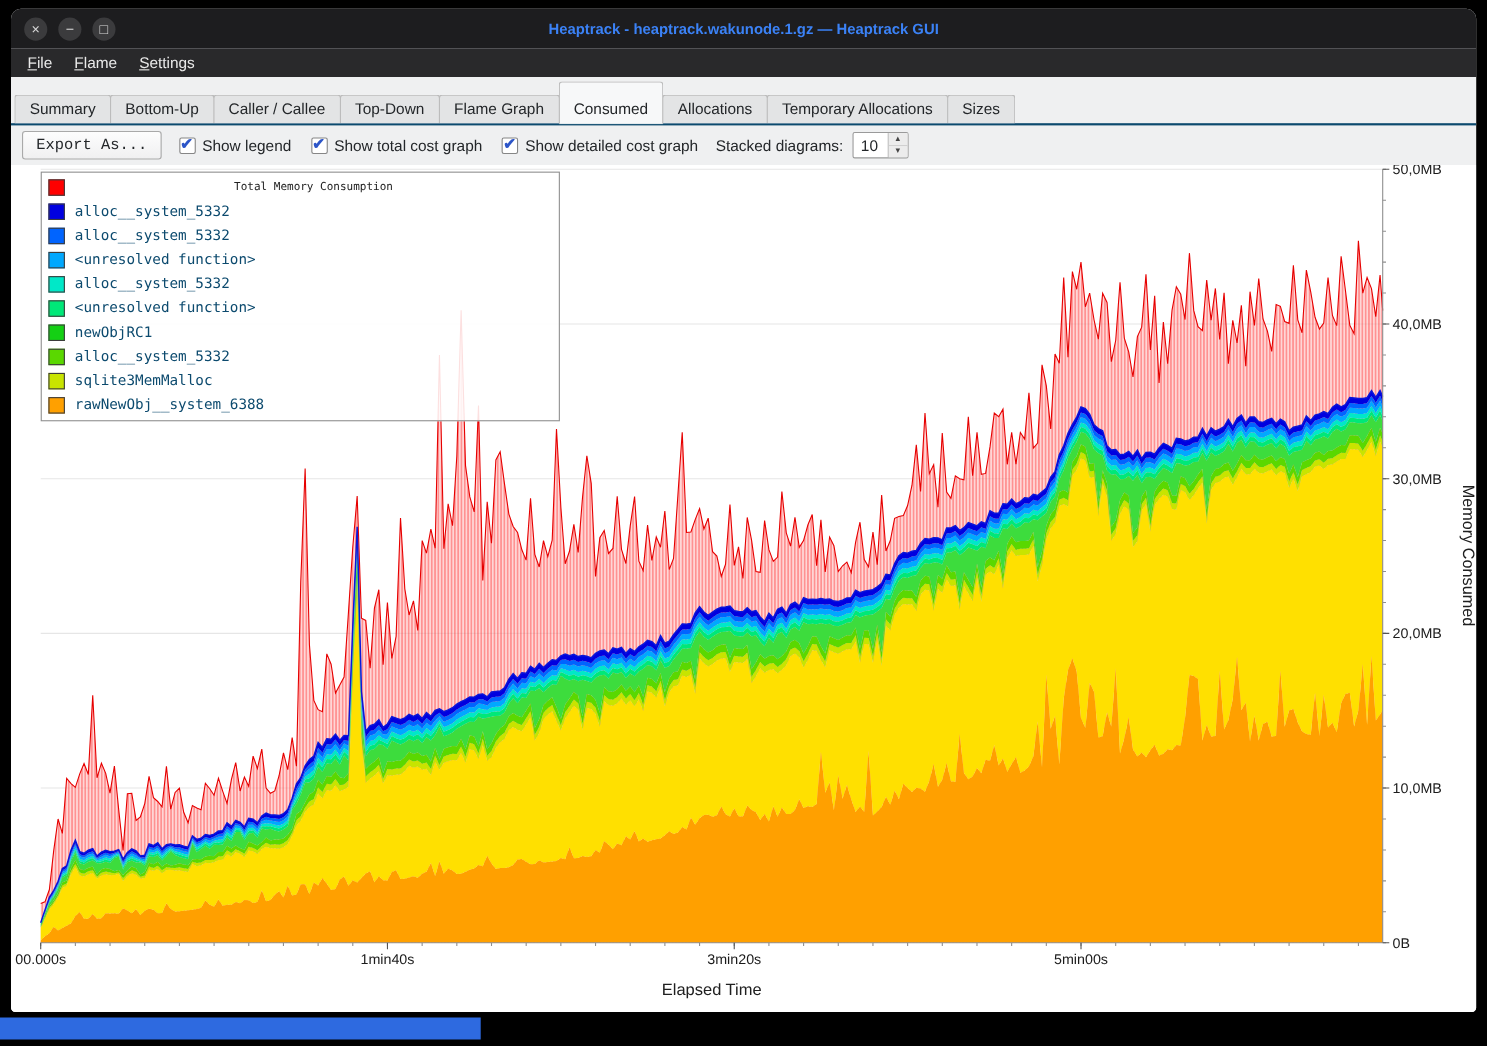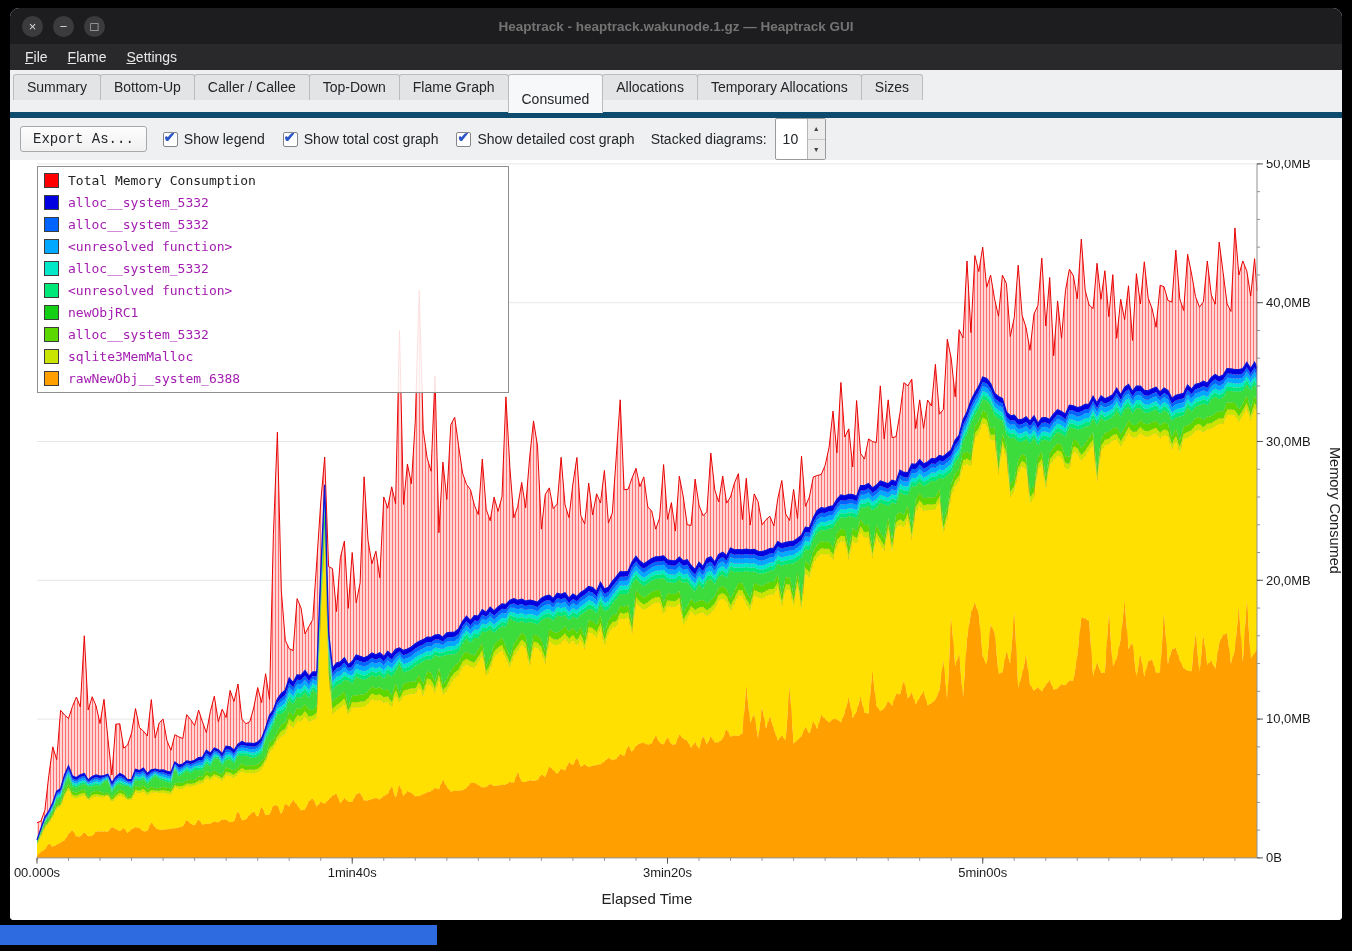--- a/index.html
+++ b/index.html
@@ -5,58 +5,58 @@
   html,body{margin:0;padding:0;background:#000;}
   .screen{position:relative;width:1352px;height:951px;background:#000;overflow:hidden;
           font-family:"Liberation Sans",sans-serif;-webkit-font-smoothing:antialiased;}
   .window{position:absolute;left:10px;top:8px;width:1332px;height:912px;background:#eff0f1;
           border-radius:9px 9px 4px 4px;overflow:hidden;display:flex;flex-direction:column;}
   
   .titlebar{flex:0 0 36px;background:#1d1d1f;display:flex;align-items:center;position:relative;}
   .win-btns{position:absolute;left:12px;display:flex;gap:10px;}
   .win-btn{width:21px;height:21px;border-radius:50%;background:#3b3b3d;color:#d8d8d8;display:flex;
            align-items:center;justify-content:center;font-size:13px;line-height:1;cursor:default;}
-  .titlebar-title{flex:1;text-align:center;color:#737373;font-weight:bold;font-size:13.5px;}
+  .titlebar-title{flex:1;text-align:center;color:#3b82f6;font-weight:bold;font-size:13.5px;}
   
   .menubar{flex:0 0 26px;background:#29292b;display:flex;align-items:center;padding-left:6px;gap:2px;text-align:center;}
   .menu-item{display:inline-block;color:#e9e9e9;font-size:14px;padding:3px 9px;}
   .menu-item::first-letter{text-decoration:underline;}
   
-  .tabbar{flex:0 0 31px;box-sizing:border-box;display:flex;align-items:flex-start;padding:4px 0 0 3px;
-          border-bottom:6px solid #0c4a6e;background:#eff0f1;}
+  .tabbar{flex:0 0 31px;box-sizing:border-box;display:flex;align-items:flex-end;padding:4px 0 0 3px;
+          border-bottom:2px solid #0c4a6e;background:#eff0f1;}
   .tab{font-size:14px;color:#232629;padding:4px 13px 5px;border:1px solid #bcbcbc;border-bottom:none;
        background:#e3e4e5;margin-right:-1px;border-radius:3px 3px 0 0;position:relative;white-space:nowrap;}
   .tab.active{background:#f7f8f9;padding-top:16px;z-index:2;margin-bottom:-1px;
               border-bottom:1px solid #f7f8f9;font-weight:normal;}
   
   .toolbar{flex:0 0 36px;display:flex;align-items:center;gap:16px;padding:0 10px;}
   .btn{border:1px solid #a9a9a9;border-radius:3px;background:linear-gradient(#fdfdfd,#f0f0f1);
        padding:4px 12px;font-size:14px;color:#232629;font-family:Liberation Mono, monospace;}
   .cbs{display:flex;align-items:center;gap:18px;}
   .cb{display:flex;align-items:center;gap:6px;font-size:14px;color:#232629;}
   .cb-box{width:15px;height:15px;border:1px solid #868686;border-radius:2px;background:#fff;
           position:relative;box-sizing:border-box;}
   .cb-check{position:absolute;left:0px;top:-4px;color:#2c55c8;font-size:14px;font-weight:bold;}
   .spin-wrap{display:flex;align-items:center;gap:8px;font-size:14px;color:#232629;}
-  .spin{display:flex;border:1px solid #9a9a9a;border-radius:2px;background:#fff;height:42px;box-sizing:border-box;}
+  .spin{display:flex;border:1px solid #9a9a9a;border-radius:2px;background:#fff;height:24px;box-sizing:border-box;}
   .spin-val{width:24px;display:flex;align-items:center;padding-left:7px;font-size:14px;}
   .spin-btns{display:flex;flex-direction:column;border-left:1px solid #b5b5b5;}
   .spin-btn{flex:1;width:17px;display:flex;align-items:center;justify-content:center;font-size:7px;
             color:#444;background:#ececec;}
   .spin-btn.up{border-bottom:1px solid #c9c9c9;}
   
   .chart-region{flex:1;background:#ffffff;position:relative;}
   #chart-svg{position:absolute;left:0;top:0;width:100%;height:100%;}
   .legend{position:absolute;left:27px;top:6px;width:470px;background:rgba(255,255,255,0.88);
           border:1px solid #8f8f8f;padding:2px 0 3px;z-index:5;
           font-family:"DejaVu Sans Mono","Liberation Mono",monospace;}
   .legend-row{display:flex;align-items:center;height:22px;padding:0 6px;gap:9px;}
   .swatch{width:15px;height:15px;border:1px solid #3c3c3c;flex:0 0 15px;box-sizing:border-box;}
-  .legend-title-text{flex:1;font-size:13px;color:#222;}
-  .legend-label{font-size:13px;color:#a21caf;white-space:nowrap;}
+  .legend-title-text{flex:1;text-align:center;font-size:10px;color:#222;}
+  .legend-label{font-size:13px;color:#0c4a6e;white-space:nowrap;}
   .taskbar-fragment{position:absolute;left:0;top:925px;width:437px;height:20px;background:#2e6ae0;}
 </style>
 </head>
 <body>
 
 <div class="screen">
   <div class="window">
 
     <div class="titlebar">
       <div class="win-btns">

